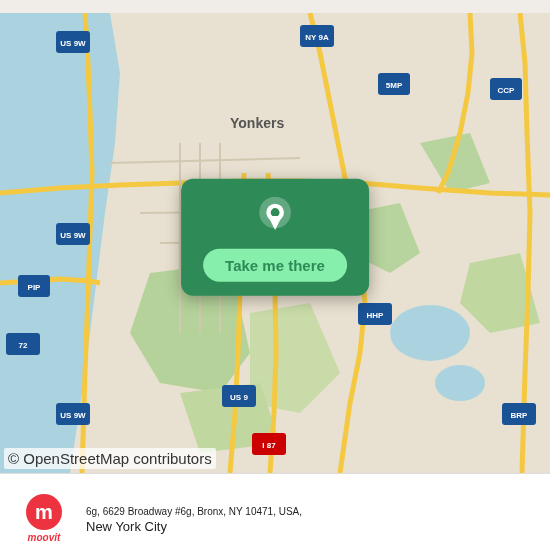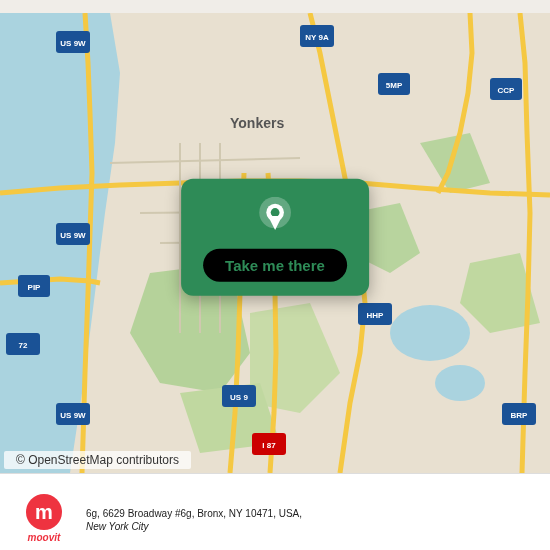--- a/index.html
+++ b/index.html
@@ -51,40 +51,40 @@
       box-shadow: 0 4px 16px rgba(0,0,0,0.3);
       min-width: 175px;
     }
 
     #pin-icon {
       width: 44px;
       height: 44px;
     }
 
     #take-me-there-btn {
-      background: #000000;
+      background: #86efac;
       color: #2e8b57;
       border: none;
       border-radius: 20px;
       padding: 8px 22px;
       font-size: 15px;
       font-weight: 600;
       cursor: pointer;
       white-space: nowrap;
     }
 
     
     #osm-attribution {
       position: absolute;
       bottom: 4px;
       left: 4px;
       background: rgba(255,255,255,0.75);
-      font-size: 12px;
+      font-size: 15px;
       color: #333;
-      padding: 2px 12px;
+      padding: 2px 4px;
       border-radius: 2px;
     }
 
     
     #info-bar {
       background: white;
       height: 90px;
       display: flex;
       align-items: center;
       padding: 10px 14px;
@@ -129,23 +129,22 @@
       flex: 1;
     }
 
     #address-text {
       font-size: 10px;
       color: #222;
       line-height: 1.5;
     }
 
     #city-text {
-      font-size: 10px;
+      font-size: 13px;
       color: #222;
-      font-style: italic;
     }
   </style>
 </head>
 <body>
 
 <div id="app">
 
   <div id="map-container">
     
     <svg id="map-svg" viewBox="0 0 550 460" xmlns="http://www.w3.org/2000/svg">

